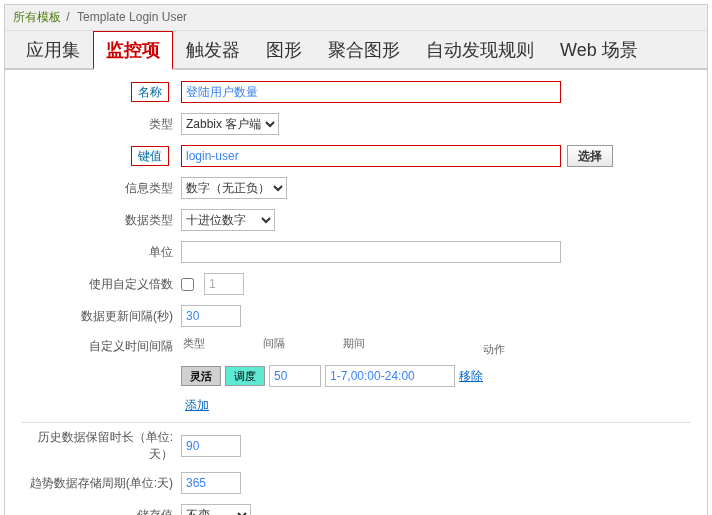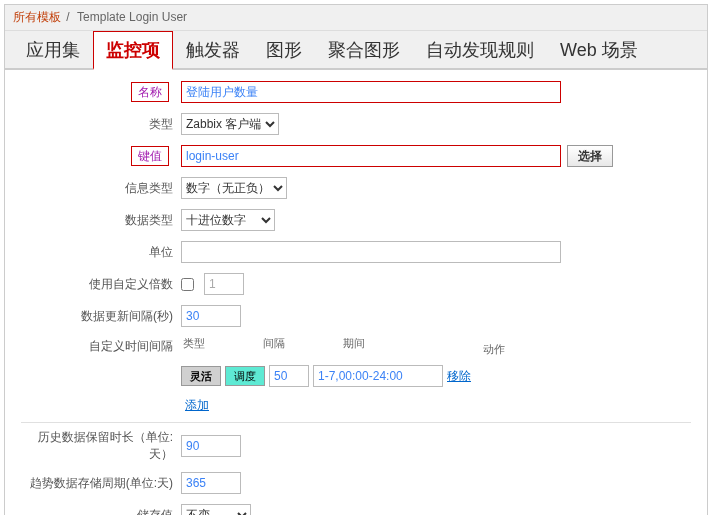--- a/index.html
+++ b/index.html
@@ -22,21 +22,21 @@
       align-items: center;
       background: #f0f0f0;
       border-bottom: 1px solid #ddd;
       padding: 4px 8px;
       gap: 4px;
     }
     .breadcrumb {
       color: #666;
       font-size: 12px;
     }
-    .breadcrumb a { color: #c2410c; text-decoration: none; }
+    .breadcrumb a { color: #4d7c0f; text-decoration: none; }
     .breadcrumb span { margin: 0 2px; }
 
     
     .tab-bar {
       display: flex;
       background: #f0f0f0;
       border-bottom: 2px solid #ccc;
       padding: 0 8px;
     }
     .tab-item {
@@ -98,21 +98,21 @@
       font-size: 12px;
       color: #333;
       background: #fff;
     }
     .highlight-border input[type="text"],
     .highlight-border select {
       border: 1px solid #c00 !important;
     }
     .highlighted-label {
       border: 1px solid #c00;
-      color: #a21caf;
+      color: #0369a1;
       padding: 2px 6px;
       background: #fff;
       margin-right: 4px;
     }
     .btn {
       height: 22px;
       padding: 2px 10px;
       border: 1px solid #999;
       background: linear-gradient(#fff, #e8e8e8);
       cursor: pointer;
@@ -278,21 +278,21 @@
       <div class="form-control" style="flex-direction:column;align-items:flex-start;">
         <div class="schedule-header">
           <span class="sh-type">类型</span>
           <span class="sh-interval">间隔</span>
           <span class="sh-period">期间</span>
           <span class="sh-action">动作</span>
         </div>
         <div class="schedule-row">
           <button class="flex-btn active">灵活</button>
           <button class="flex-btn">调度</button>
-          <input type="text" class="tiny" style="width: 40px;" value="50">
+          <input type="text" class="tiny" style="width: 52px;" value="50">
           <input type="text" style="width: 130px;" value="1-7,00:00-24:00">
           <a href="#" class="remove-link">移除</a>
         </div>
         <div style="margin-top:4px;">
           <a href="#" class="add-link">添加</a>
         </div>
       </div>
     </div>
 
     <hr class="section-divider">

